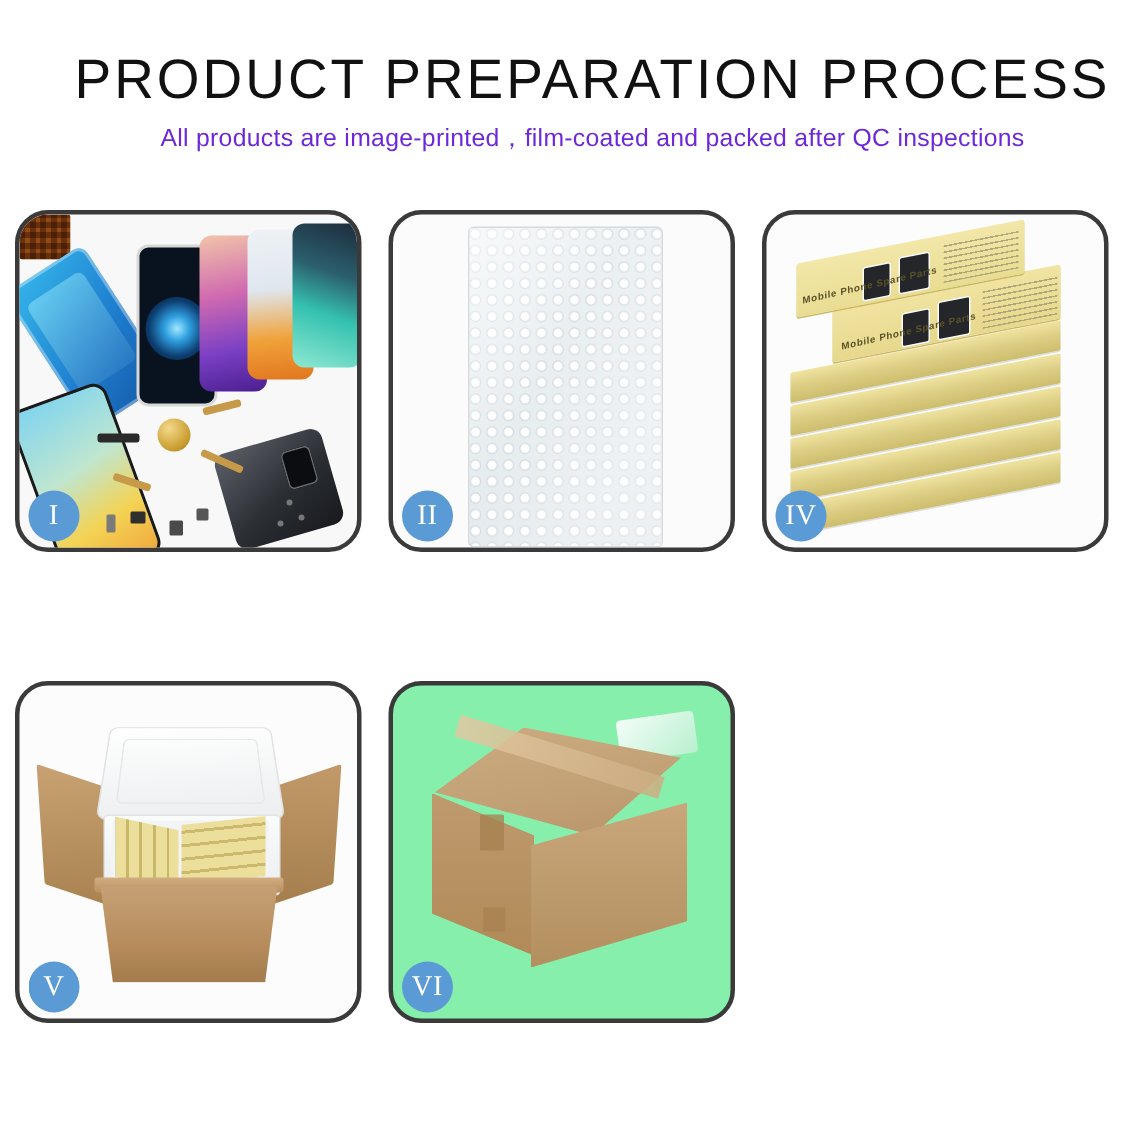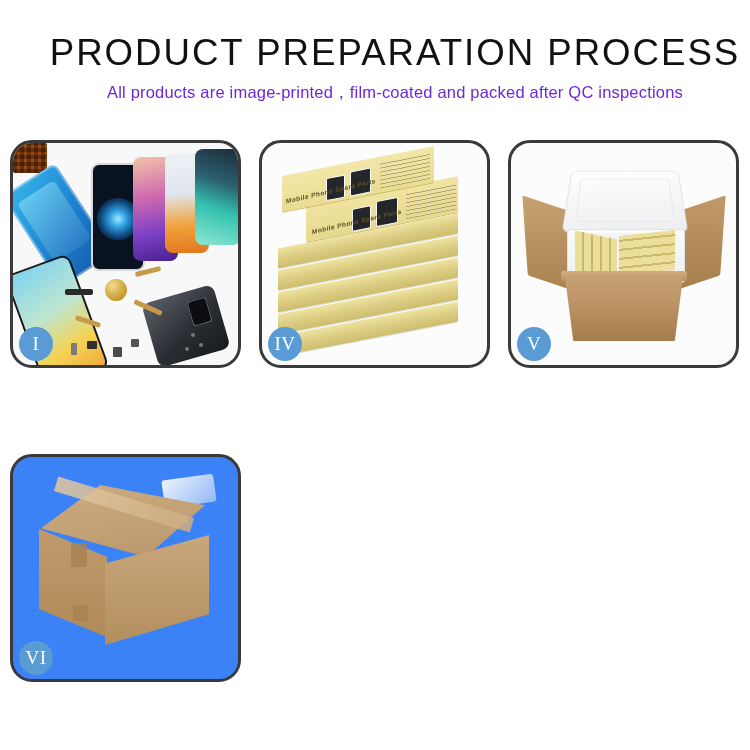--- a/index.html
+++ b/index.html
@@ -231,21 +231,21 @@
     background:repeating-linear-gradient(90deg,#ecdf9c 0 7px,#c9b76a 7px 9px);transform:skewY(12deg);}
   .c5-ystack2{position:absolute;left:108px;top:90px;width:56px;height:40px;
     background:repeating-linear-gradient(0deg,#ecdf9c 0 7px,#cbb96d 7px 9px);transform:skewY(-6deg);}
   .c5-body{position:absolute;left:54px;top:134px;width:118px;height:64px;
     background:linear-gradient(180deg,#c6a075 0%,#b68c5c 60%,#a37b4c 100%);border-radius:2px;
     clip-path:polygon(0 0,100% 0,93% 100%,7% 100%);}
   .c5-rim{position:absolute;left:50px;top:128px;width:126px;height:10px;
     background:linear-gradient(180deg,#d2ad82,#ba9161);border-radius:2px;}
 
   
-  .p6{background:#3b82f6;}
+  .p6{background:#86efac;}
   .c6-top{position:absolute;left:28px;top:28px;width:164px;height:72px;
     background:linear-gradient(170deg,#cdab80 0%,#c2a075 60%,#b89468 100%);
     clip-path:polygon(36% 0,100% 28%,64% 100%,0 60%);}
   .c6-left{position:absolute;left:26px;top:72px;width:68px;height:108px;
     background:linear-gradient(180deg,#bf9a6d,#a9835180);
     clip-path:polygon(0 0,100% 26%,100% 100%,0 74%);
     background-color:#b8915f;}
   .c6-right{position:absolute;left:92px;top:78px;width:104px;height:110px;
     background:linear-gradient(180deg,#c9a77b,#b38f5f);
     clip-path:polygon(0 26%,100% 0,100% 72%,0 100%);}
@@ -289,20 +289,36 @@
         <div class="sm sm2"></div>
         <div class="sm sm3"></div>
         <div class="sm sm4"></div>
         <div class="scr" style="left:178px;top:190px"></div>
         <div class="scr" style="left:186px;top:200px"></div>
         <div class="scr" style="left:172px;top:204px"></div>
       </div>
       <div class="badge">I</div>
     </div>
 
+    <div class="panel p2">
+      <div class="scene">
+        <div class="lcd"></div>
+        <div class="lcd-bot"></div>
+        <div class="lcd-flex"></div>
+        <div class="lcd-pad"></div>
+        <div class="lcd-chip"></div>
+        <div class="lcd-conn conn-l"></div>
+        <div class="lcd-conn conn-r"></div>
+        <div class="tab-red"></div>
+        <div class="bubble">
+          <div class="bubble-sheen"></div>
+        </div>
+      </div>
+      <div class="badge">II</div>
+    </div>
 
 
     <div class="panel p4">
       <div class="scene">
         <div class="stack">
           <div class="layer" style="top:162px"></div>
           <div class="layer" style="top:140px"></div>
           <div class="layer" style="top:118px"></div>
           <div class="layer" style="top:96px"></div>
           <div class="layer" style="top:74px"></div>

